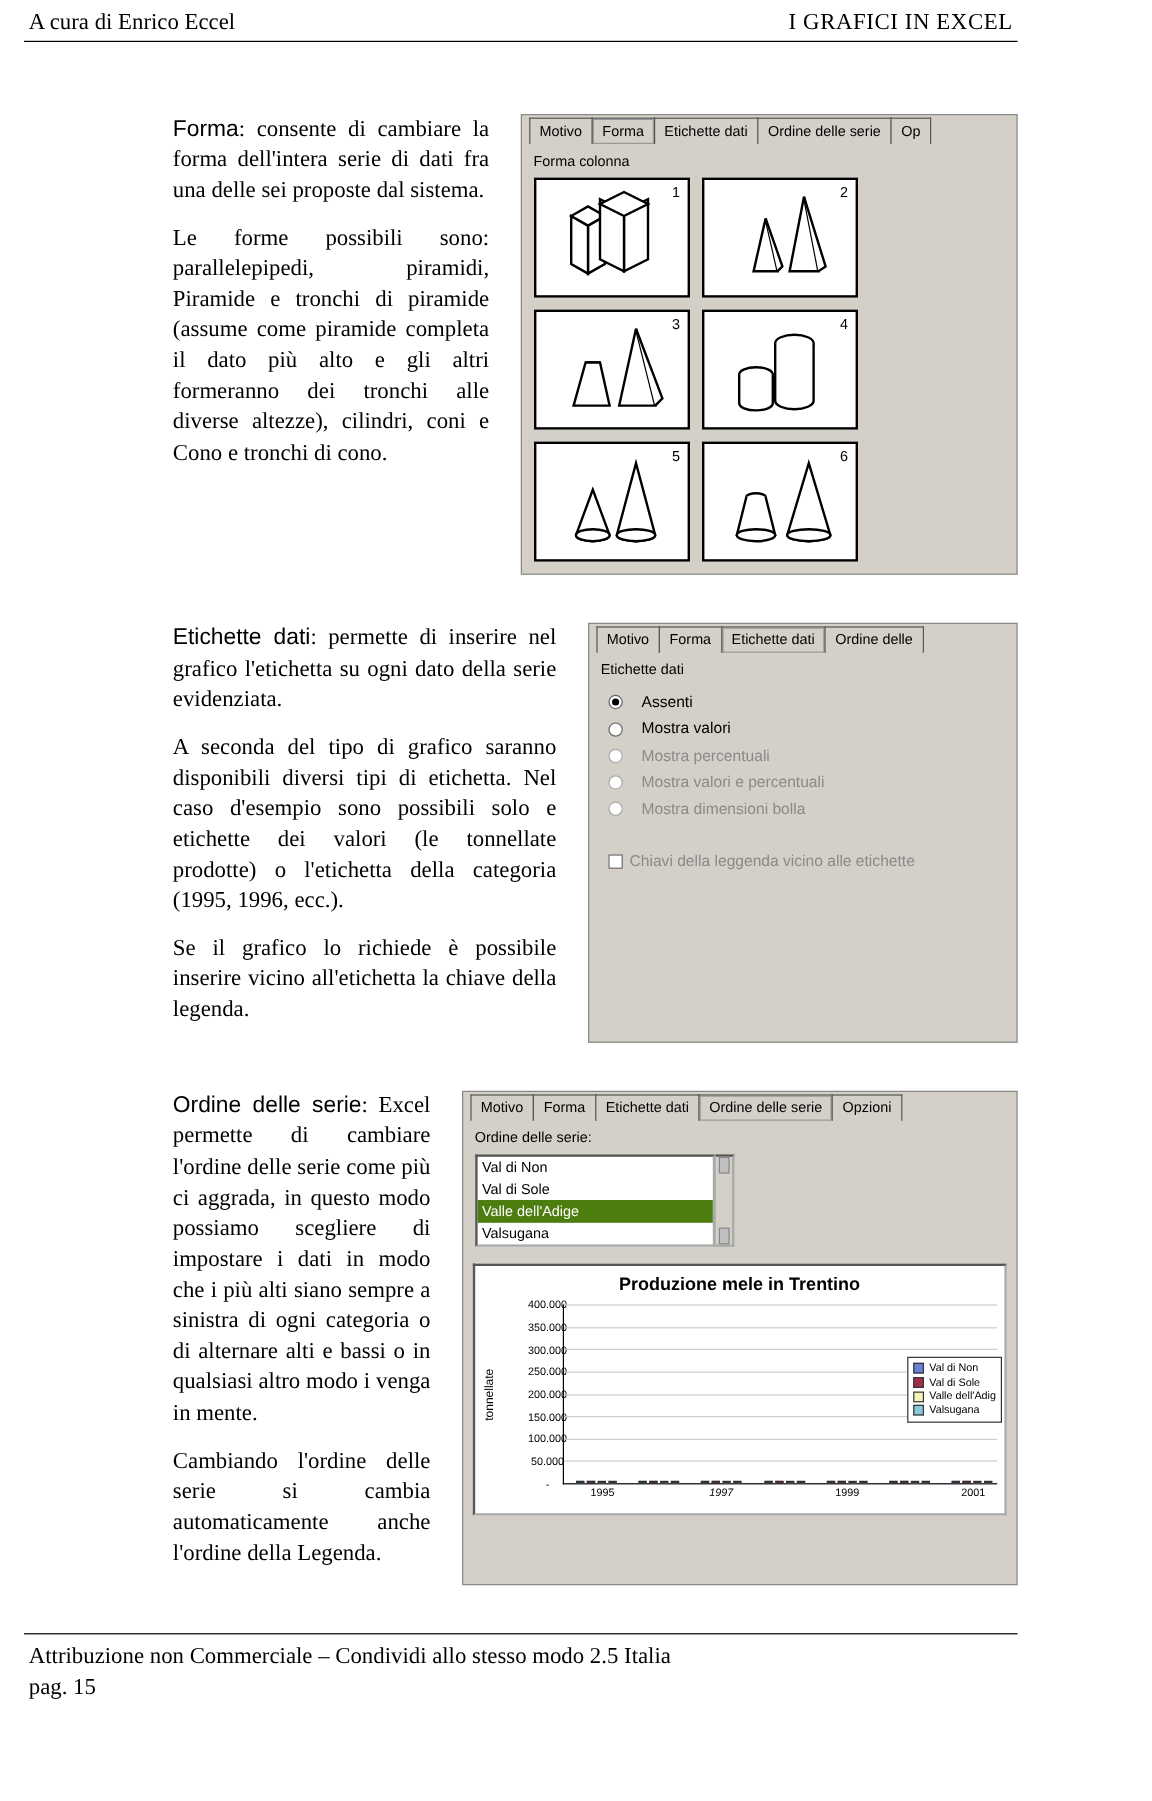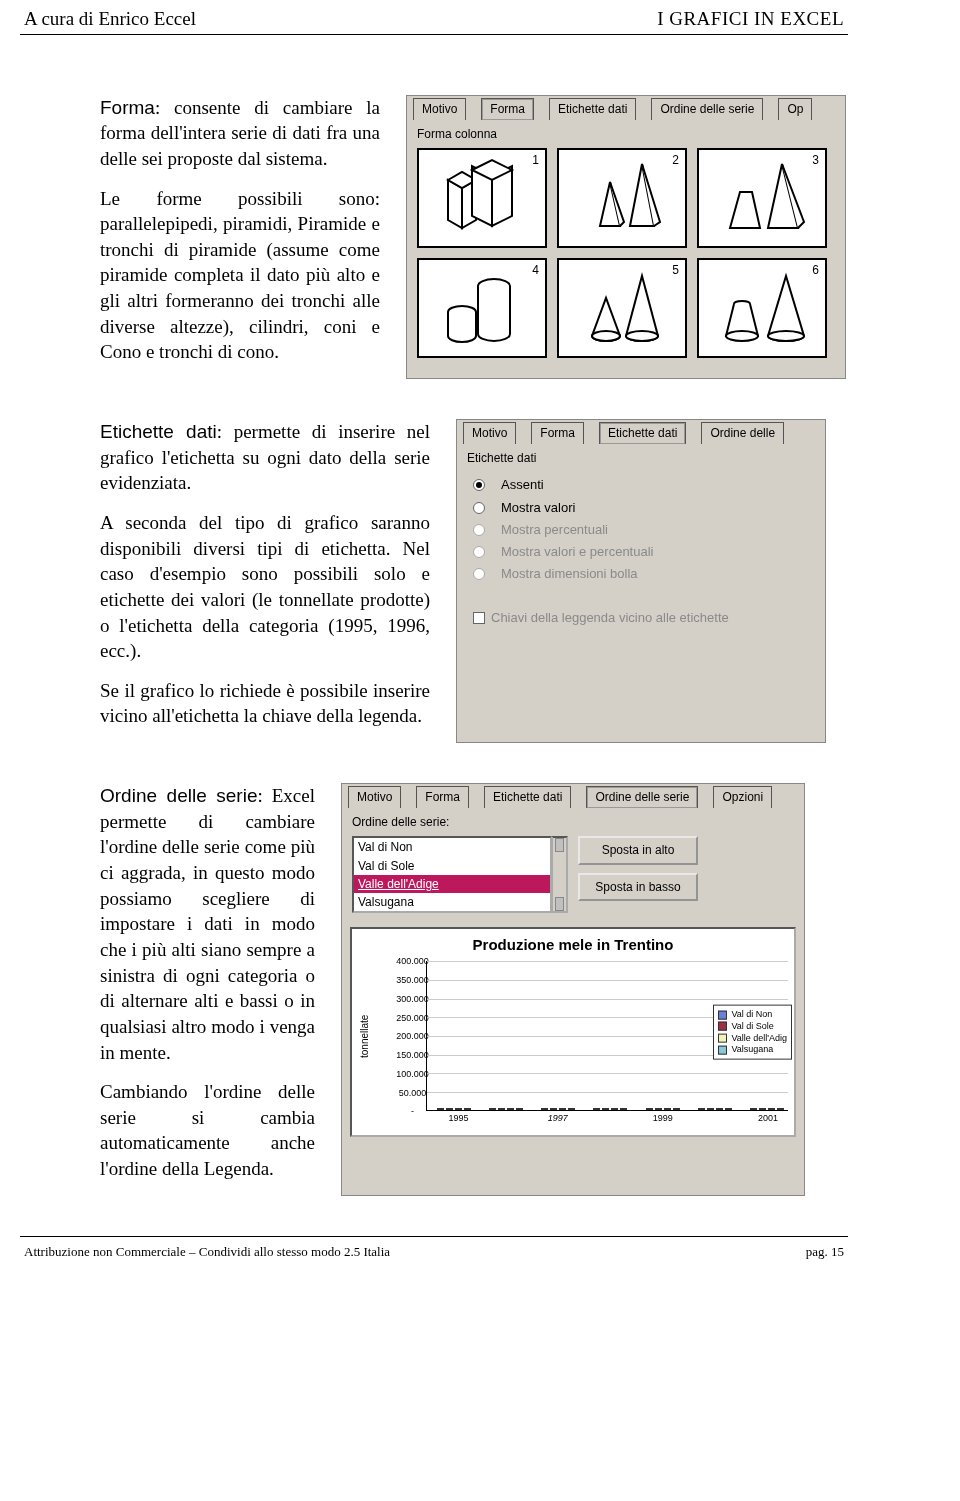--- a/index.html
+++ b/index.html
@@ -10,31 +10,31 @@
     color: #000;
     font-size: 19px;
     line-height: 1.35;
   }
   .page { width: 948px; padding: 6px 100px 20px 20px; position: relative; }
   .hdr { display: flex; justify-content: space-between; padding: 0 4px 0 4px; font-size: 19px; }
   .hdr-r { font-variant: small-caps; letter-spacing: 0.5px; }
   .rule { border: 0; border-top: 1px solid #000; margin: 2px 0 0 0; }
   .rule-b { border: 0; border-top: 1px solid #000; margin: 40px 0 6px 0; }
   .content { padding: 60px 0 0 80px; }
-  .row { display: flex; gap: 26px; margin-bottom: 40px; }
+  .row { display: flex; gap: 26px; margin-bottom: 40px; margin-left: 44px; }
   .col-txt { text-align: justify; }
   .w260 { width: 280px; }
   .w330 { width: 330px; }
   .w215 { width: 215px; }
   .lead { font-family: Arial, Helvetica, sans-serif; }
   p { margin-bottom: 14px; }
 
   
   .dlg { border: 1px solid #888; background: #d4d0c8; padding: 2px 0 8px 0; font-family: Tahoma, sans-serif; font-size: 13px; }
-  .tabs { display: flex; gap: 16px; margin: 0 0 4px 6px; }
+  .tabs { display: flex; gap: 0; margin: 0 0 4px 6px; }
   .tab { background: #d4d0c8; border: 1px solid #555; border-bottom: none; padding: 2px 8px 3px 8px; margin-right: -1px; font-size: 12px; }
   .tab.dashed-inner { box-shadow: inset 0 0 0 1px #999; }
   .group-label { padding: 2px 0 4px 10px; font-size: 12px; }
   .shapes { display: flex; flex-wrap: wrap; gap: 10px; padding: 2px 10px; }
   .shape { width: 130px; height: 100px; border: 2px solid #000; background: #fff; display: flex; align-items: center; justify-content: center; position: relative; }
   .shape .num { position: absolute; top: 2px; right: 6px; font-size: 12px; color: #000; }
   .shape svg { width: 100px; height: 80px; }
   .radios { padding: 4px 10px 2px 16px; font-size: 13px; }
   .radio-row { display: flex; align-items: center; gap: 16px; line-height: 1.7; }
   .radio { width: 12px; height: 12px; border: 1px solid #666; border-radius: 50%; background: #fff; display: inline-flex; align-items: center; justify-content: center; }
@@ -47,39 +47,39 @@
   
   .dlg3 { width: 464px; }
   .dlg3 .body { display: flex; gap: 10px; padding: 2px 10px 4px 10px; }
   .listbox { width: 200px; border: 2px inset #aaa; background: #fff; font-size: 12px; }
   .listbox-wrap { display: flex; }
   .scrollbar { width: 16px; background: #d4d0c8; border: 2px inset #aaa; border-left: 1px solid #aaa; position: relative; }
   .scrollbar::before, .scrollbar::after { content: ""; position: absolute; left: 2px; right: 2px; height: 12px; background: #c0c0c0; border: 1px solid #888; }
   .scrollbar::before { top: 0; }
   .scrollbar::after { bottom: 0; }
   .li { padding: 1px 4px; }
-  .li.sel { background: #be185d; color: #fff; text-decoration: underline; }
+  .li.sel { background: #4d7c0f; color: #fff; }
   .btns { display: flex; flex-direction: column; gap: 8px; }
   .btn3d { width: 120px; border: 2px outset #e8e8e8; background: #d4d0c8; padding: 4px 8px; font-size: 12px; text-align: center; }
   .chart-preview { margin: 10px 8px 2px 8px; border: 2px inset #aaa; background: #fff; padding: 6px 4px 4px 4px; height: 210px; position: relative; }
   .chart-title { text-align: center; font-weight: bold; font-size: 15px; margin-bottom: 6px; font-family: Arial, sans-serif; }
   .chart-body { display: flex; height: 150px; }
   .ylab { writing-mode: vertical-rl; transform: rotate(180deg); font-size: 10px; text-align: center; padding: 0 2px; font-family: Arial, sans-serif; }
   .plot { flex: 1; position: relative; border-left: 1px solid #000; border-bottom: 1px solid #000; margin: 0 2px 0 4px; }
   .yticks { position: absolute; left: -48px; top: -6px; bottom: -6px; width: 46px; font-size: 9px; text-align: right; display: flex; flex-direction: column; justify-content: space-between; font-family: Arial, sans-serif; }
   .grid { position: absolute; left: 0; right: 0; border-top: 1px solid #ccc; }
   .bars-area { position: absolute; left: 10px; right: 4px; top: 0; bottom: 0; display: flex; justify-content: space-between; align-items: flex-end; }
   .cluster { display: flex; gap: 2px; align-items: flex-end; position: relative; }
   .bar { width: 7px; border: 1px solid #333; }
   .xticks { position: absolute; left: 10px; right: 4px; bottom: -14px; display: flex; justify-content: space-between; font-size: 9px; font-family: Arial, sans-serif; }
   .legend { position: absolute; right: 2px; top: 50%; transform: translateY(-50%); border: 1px solid #333; background: #fff; padding: 3px 4px; font-size: 9px; font-family: Arial, sans-serif; }
   .legend-row { display: flex; align-items: center; gap: 4px; line-height: 1.3; white-space: nowrap; }
   .swatch { width: 9px; height: 9px; border: 1px solid #333; }
 
-  .footer { display: flex; justify-content: space-between; font-size: 13px; padding: 0 4px; }
+  .footer { display: flex; justify-content: space-between; font-size: 19px; padding: 0 4px; flex-direction: column; }
 </style>
 </head>
 <body>
 
 <div class="page">
   <div class="hdr">
     <span>A cura di Enrico Eccel</span>
     <span class="hdr-r">I GRAFICI IN EXCEL</span>
   </div>
   <hr class="rule">
@@ -242,24 +242,20 @@
         <div class="group-label">Ordine delle serie:</div>
         <div class="body">
           <div class="listbox-wrap">
             <div class="listbox" id="listbox">
                 <div class="li">Val di Non</div>
                 <div class="li">Val di Sole</div>
                 <div class="li sel">Valle dell'Adige</div>
                 <div class="li">Valsugana</div>
               </div>
             <div class="scrollbar"></div>
-          </div>
-          <div class="btns">
-            <div class="btn3d">Sposta in alto</div>
-            <div class="btn3d">Sposta in basso</div>
           </div>
         </div>
         <div class="chart-preview">
           <div class="chart-title">Produzione mele in Trentino</div>
           <div class="chart-body">
             <div class="ylab">tonnellate</div>
             <div style="position:relative; width:48px;">
               <div class="yticks" id="yticks" style="left:16px;align-items:center;">
                   <div>400.000</div>
                   <div>350.000</div>

